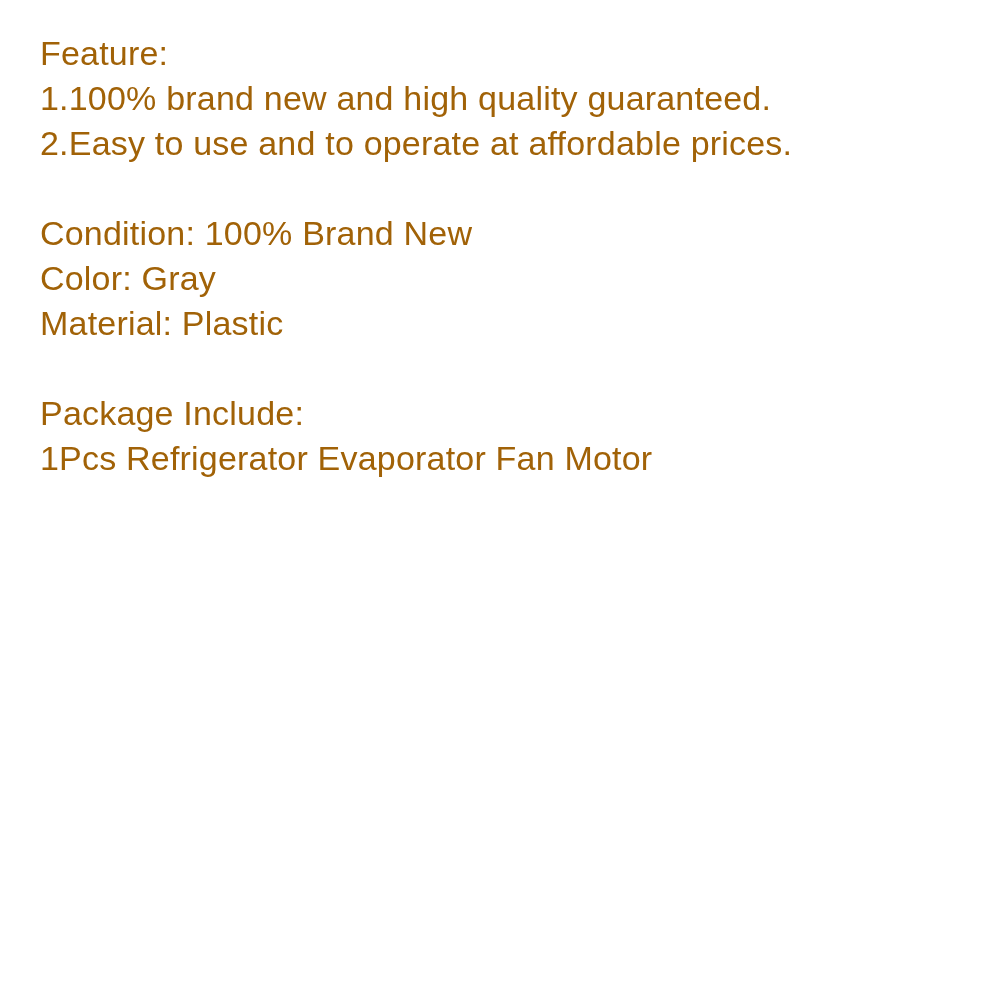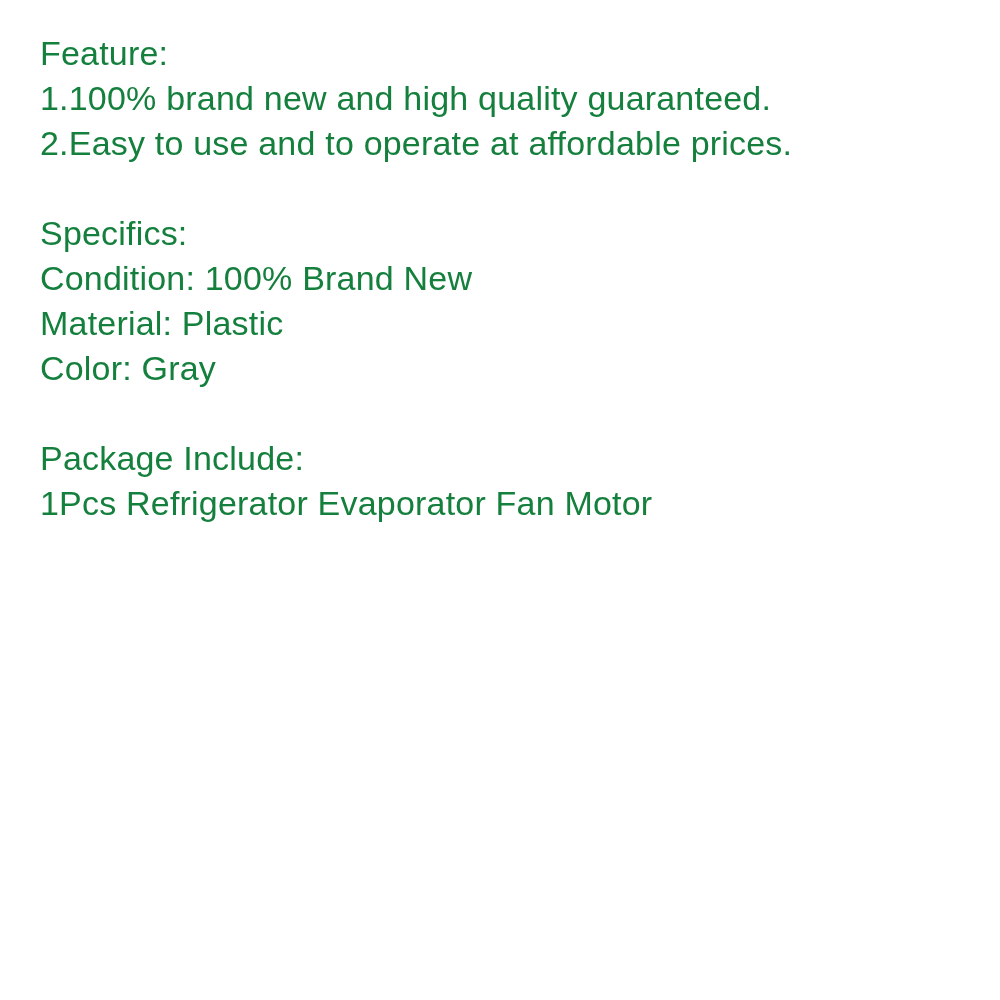--- a/index.html
+++ b/index.html
@@ -11,21 +11,21 @@
     width: 1000px;
     height: 1000px;
     overflow: hidden;
     font-family: "Liberation Sans", "DejaVu Sans", sans-serif;
   }
   .sheet {
     box-sizing: border-box;
     width: 1000px;
     height: 1000px;
     padding: 31px 30px 0 40px;
-    color: #15803d;
+    color: #a16207;
     font-size: 34px;
     line-height: 45px;
     font-weight: 400;
     letter-spacing: 0.2px;
   }
   .section {
     margin: 0 0 45px 0; 
   }
   .line {
     margin: 0;
@@ -38,24 +38,23 @@
 
 <div class="sheet">
 
   <div class="section">
     <p class="line">Feature:</p>
     <p class="line">1.100% brand new and high quality guaranteed.</p>
     <p class="line">2.Easy to use and to operate at affordable prices.</p>
   </div>
 
   <div class="section">
-    <p class="line">Specifics:</p>
     <p class="line">Condition: 100% Brand New</p>
+    <p class="line">Color: Gray</p>
     <p class="line">Material: Plastic</p>
-    <p class="line">Color: Gray</p>
   </div>
 
 
   <div class="section">
     <p class="line">Package Include:</p>
     <p class="line">1Pcs Refrigerator Evaporator Fan Motor</p>
   </div>
 
 </div>
 

